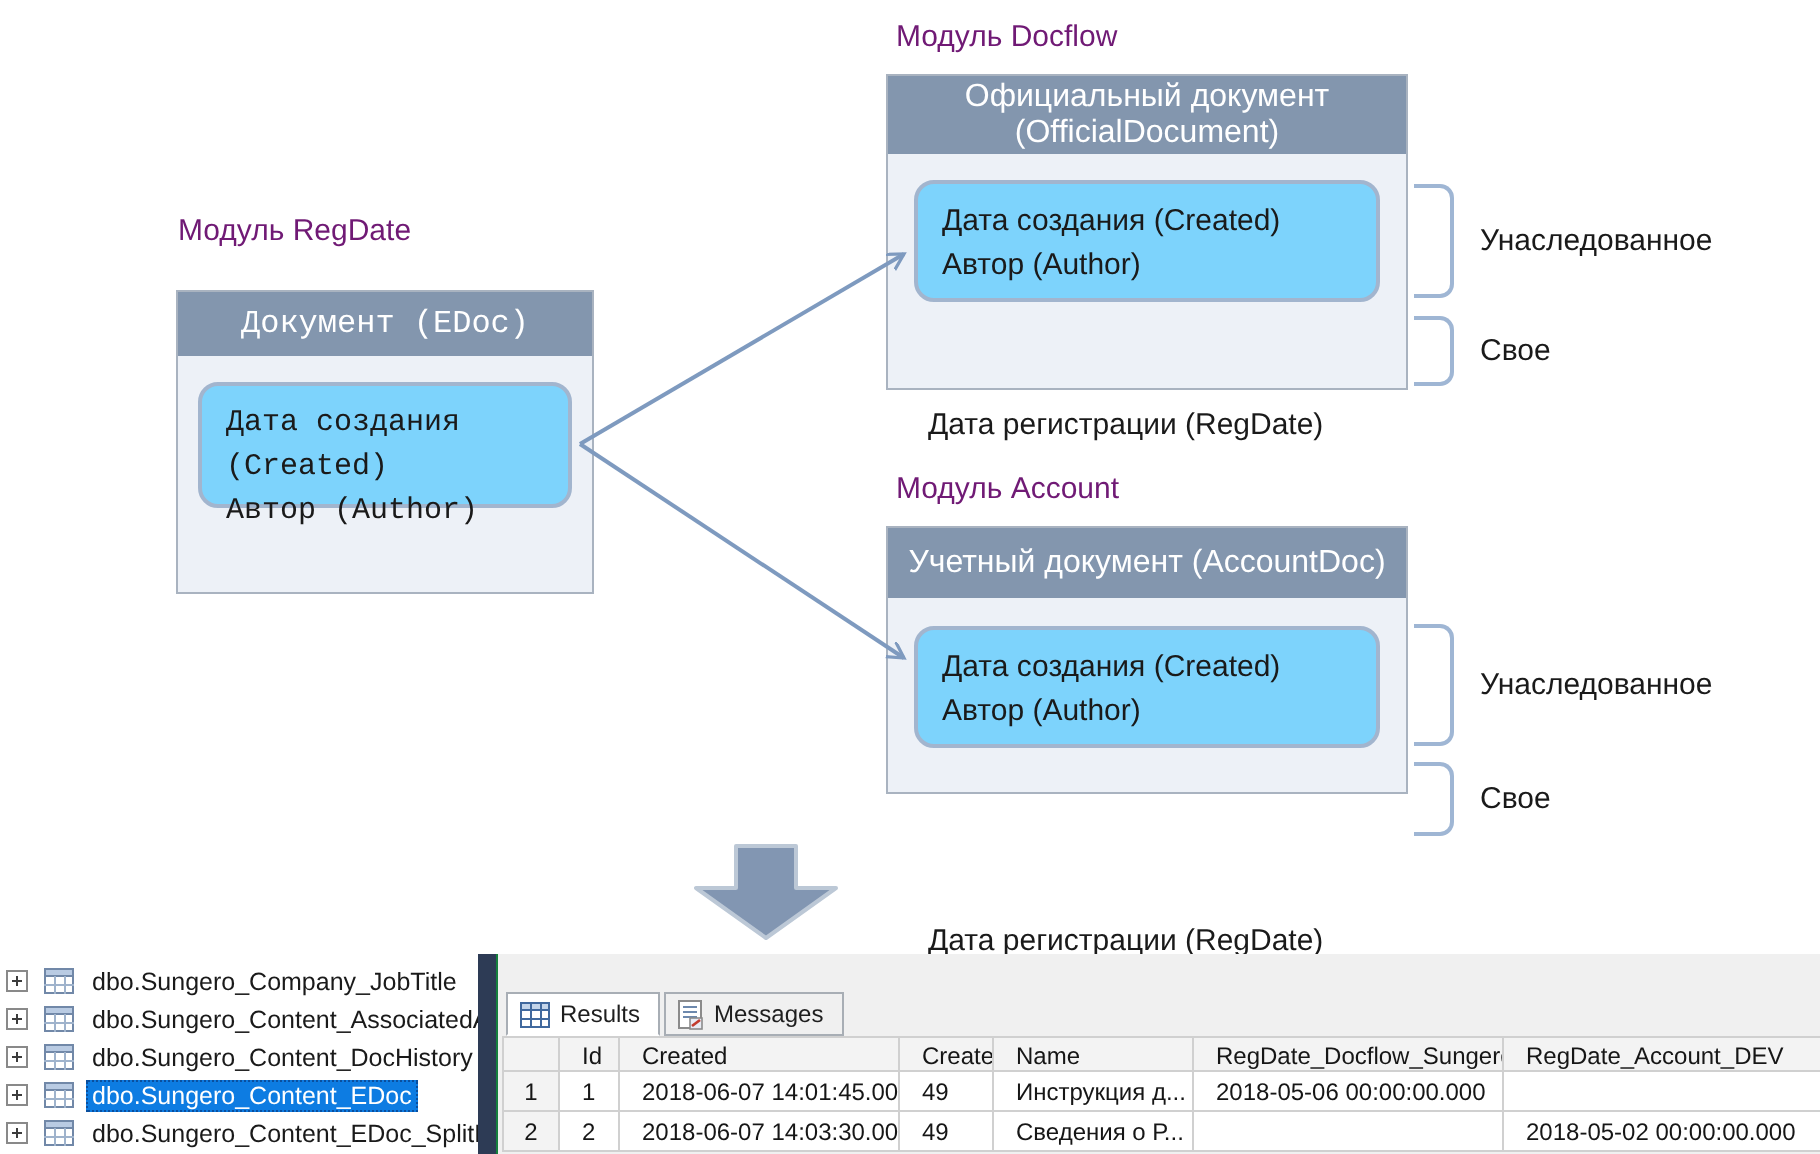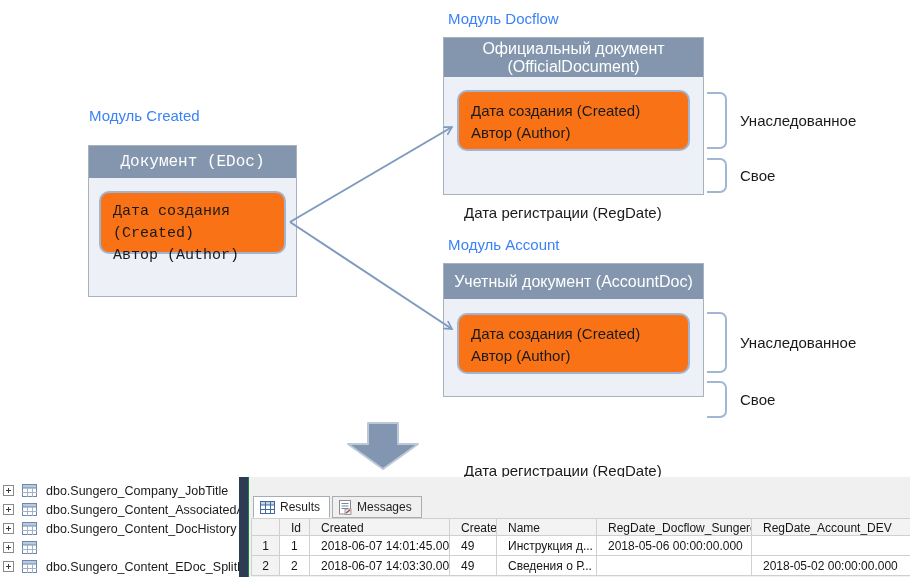--- a/index.html
+++ b/index.html
@@ -2,30 +2,30 @@
 <html><head>
 <meta charset="utf-8">
 <style>
   html,body{margin:0;padding:0;background:#fff;}
   #screen{
     position:relative;width:910px;height:577px;background:#ffffff;
     font-family:"Liberation Sans","DejaVu Sans",sans-serif;overflow:hidden;
     color:#1a1a1a;
   }
   
-  .module-label{position:absolute;font-size:15px;color:#3b82f6;white-space:nowrap;}
+  .module-label{position:absolute;font-size:15px;color:#701a75;white-space:nowrap;}
   .dbox{position:absolute;background:#edf1f7;border:1px solid #a9b3c0;box-sizing:border-box;}
   .dbox-header{
     background:#8396ae;color:#ffffff;text-align:center;font-size:16px;
     display:flex;align-items:center;justify-content:center;line-height:18px;
     padding:2px 10px;box-sizing:border-box;
   }
   .dbox-body{position:relative;}
   .inner-field{
-    position:absolute;background:#f97316;border:2px solid #a2b5ce;border-radius:10px;
+    position:absolute;background:#7dd3fc;border:2px solid #a2b5ce;border-radius:10px;
     box-sizing:border-box;padding:8px 0 0 12px;font-size:15px;line-height:22px;color:#1a1a1a;
   }
   .own-field{position:absolute;font-size:15px;color:#1a1a1a;white-space:nowrap;margin-top:40px;}
   .bracket{
     position:absolute;width:20px;box-sizing:border-box;
     border-top:2px solid #9fb6d4;border-right:2px solid #9fb6d4;border-bottom:2px solid #9fb6d4;
     border-radius:0 7px 7px 0;
   }
   .bracket-label{
     position:absolute;display:flex;align-items:center;font-size:15px;color:#1a1a1a;white-space:nowrap;
@@ -66,21 +66,21 @@
   .grid-row.hdr .gcell,.gcell.rowhdr{background:#f3f3f3;}
   .gcell.rowhdr{justify-content:center;padding-left:4px;}
   .grid{border-left:1px solid #d0d0d0;border-top:1px solid #d0d0d0;}
   .c0{width:28px;} .c1{width:30px;} .c2{width:140px;} .c3{width:47px;} .c4{width:100px;} .c5{width:155px;} .c6{width:160px;}
 </style>
 </head>
 <body>
 
 <div id="screen">
 
-  <div class="module-label" style="left:89px;top:107px;">Модуль Created</div>
+  <div class="module-label" style="left:89px;top:107px;">Модуль RegDate</div>
   <div class="module-label" style="left:448px;top:10px;">Модуль Docflow</div>
   <div class="module-label" style="left:448px;top:236px;">Модуль Account</div>
 
   <div class="dbox" style="left:88px;top:145px;width:209px;height:152px;font-family:Liberation Mono, monospace;">
     <div class="dbox-header" style="height:32px;">Документ (EDoc)</div>
     <div class="dbox-body" style="height:118px;">
       <div class="inner-field" style="left:10px;top:13px;width:187px;height:63px;">
         <div>Дата создания (Created)</div>
         <div>Автор (Author)</div>
       </div>
@@ -168,20 +168,21 @@
       </div>
       <div class="tree-row selected" style="top:61px;">
         <span class="expander"></span>
         <svg class="tree-icon" width="15" height="13">
             <rect x="0.5" y="0.5" width="14" height="12" fill="#fff" stroke="#7188a8"></rect>
             <rect x="0.5" y="0.5" width="14" height="3.5" fill="#b9cbe3" stroke="#7188a8"></rect>
             <line x1="5.5" y1="4" x2="5.5" y2="13" stroke="#9fb3cc"></line>
             <line x1="10.5" y1="4" x2="10.5" y2="13" stroke="#9fb3cc"></line>
             <line x1="0" y1="8.5" x2="15" y2="8.5" stroke="#9fb3cc"></line>
           </svg>
+        <span class="tree-label">dbo.Sungero_Content_EDoc</span>
       </div>
       <div class="tree-row" style="top:80px;">
         <span class="expander"></span>
         <svg class="tree-icon" width="15" height="13">
             <rect x="0.5" y="0.5" width="14" height="12" fill="#fff" stroke="#7188a8"></rect>
             <rect x="0.5" y="0.5" width="14" height="3.5" fill="#b9cbe3" stroke="#7188a8"></rect>
             <line x1="5.5" y1="4" x2="5.5" y2="13" stroke="#9fb3cc"></line>
             <line x1="10.5" y1="4" x2="10.5" y2="13" stroke="#9fb3cc"></line>
             <line x1="0" y1="8.5" x2="15" y2="8.5" stroke="#9fb3cc"></line>
           </svg>

